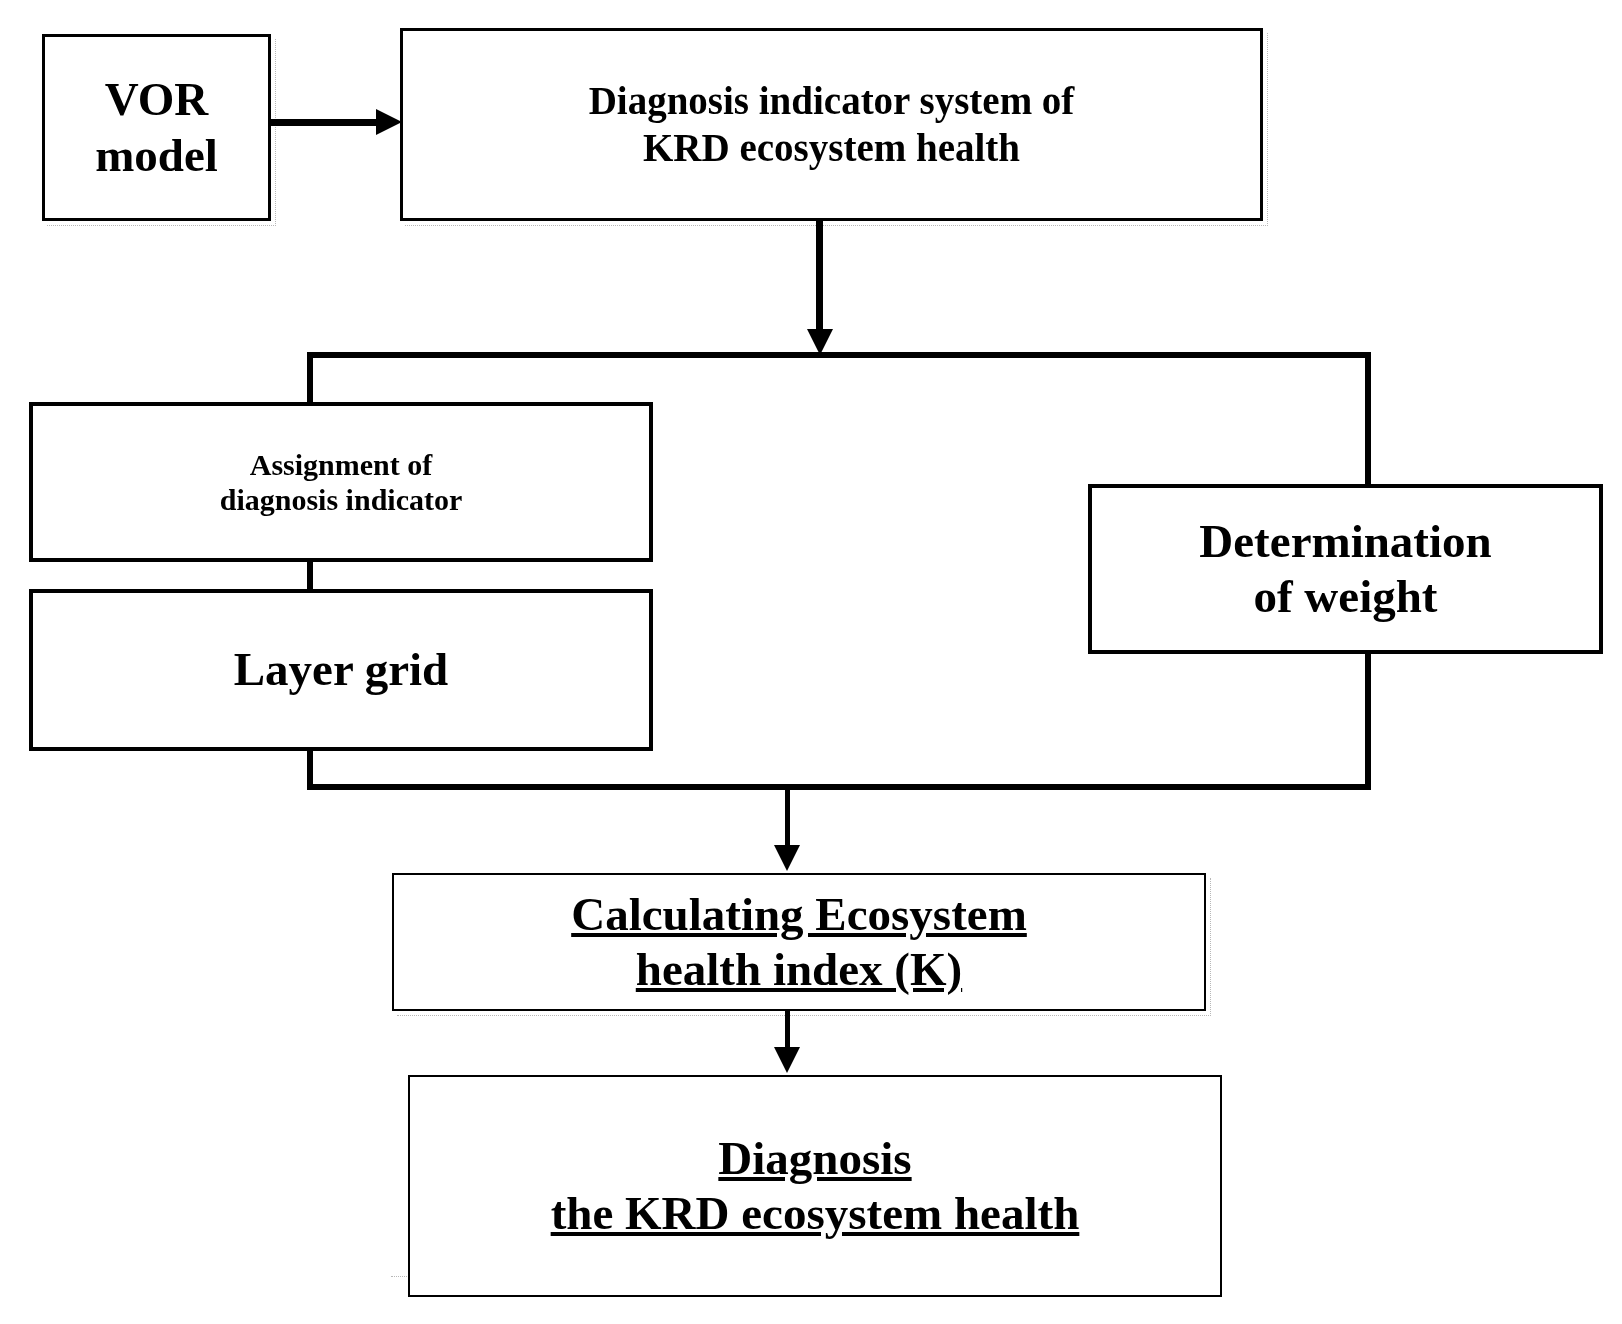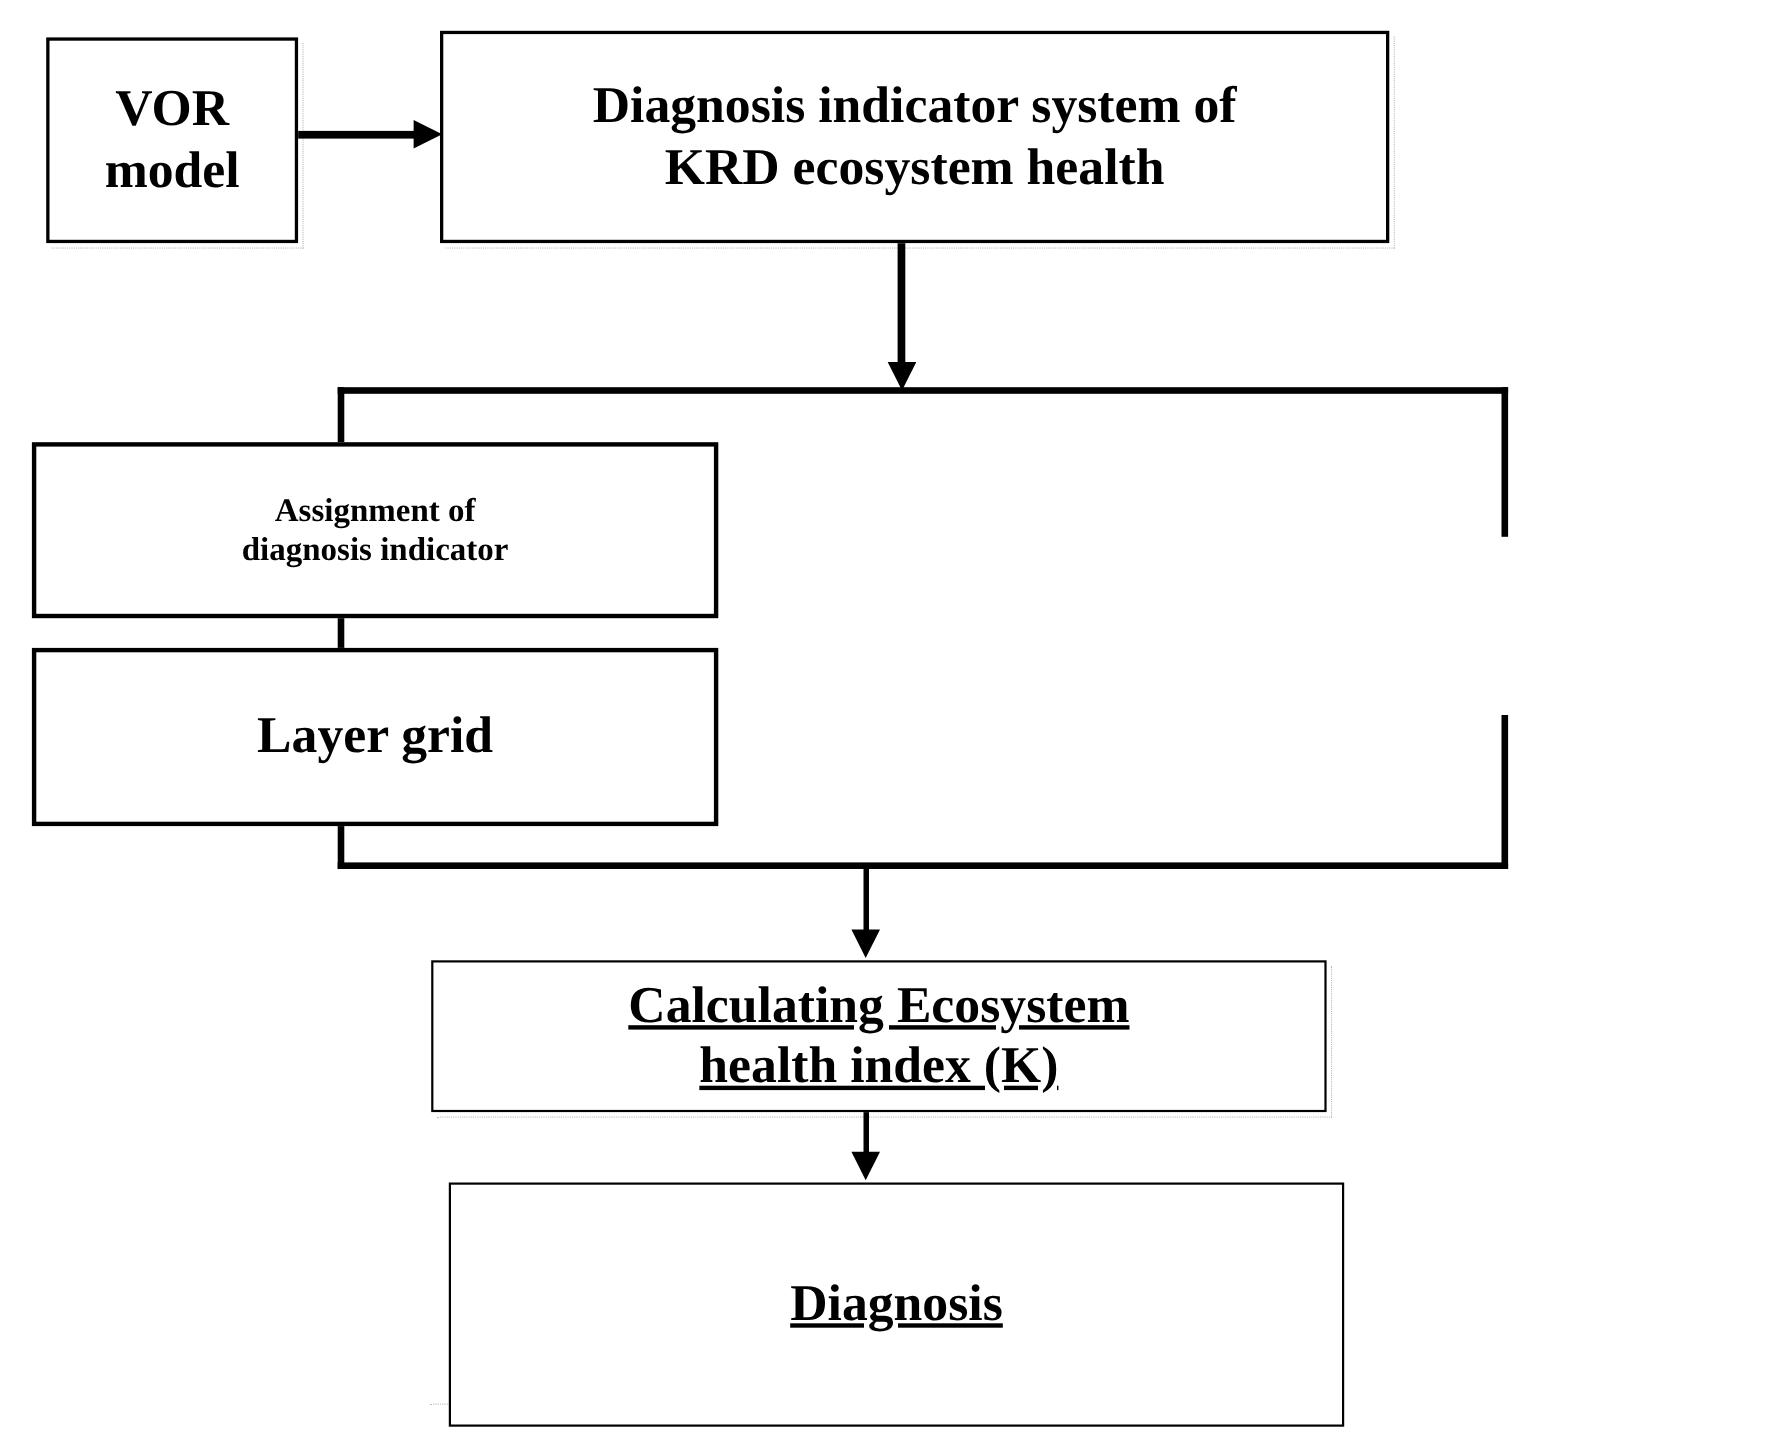--- a/index.html
+++ b/index.html
@@ -76,21 +76,21 @@
 
   
   #node-vor {
     left: 42px; top: 34px; width: 229px; height: 187px;
     font-size: 47px;
   }
   #shadow-vor { left: 47px; top: 39px; width: 229px; height: 187px; }
 
   #node-indicator {
     left: 400px; top: 28px; width: 863px; height: 193px;
-    font-size: 47px;
+    font-size: 39px;
   }
   #shadow-indicator { left: 405px; top: 33px; width: 863px; height: 193px; }
 
   #node-assignment {
     left: 29px; top: 402px; width: 624px; height: 160px;
     font-size: 30px;
   }
   #node-layergrid {
     left: 29px; top: 589px; width: 624px; height: 162px;
     font-size: 47px;
@@ -165,27 +165,34 @@
     <span>
       <span>Assignment of</span><br>
       <span>diagnosis indicator</span>
     </span>
   </div>
 
   <div class="node thick" id="node-layergrid">
     <span>Layer grid</span>
   </div>
 
+  <div class="node thick" id="node-weight">
+    <span>
+      <span>Determination</span><br>
+      <span>of weight</span>
+    </span>
+  </div>
 
   <div class="node thin" id="node-calculating">
     <span>
       <span>Calculating Ecosystem</span><br>
       <span>health index (K)</span>
     </span>
   </div>
 
   <div class="node thin" id="node-diagnosisfinal">
     <span>
       <span>Diagnosis</span><br>
+      <span>the KRD ecosystem health</span>
     </span>
   </div>
 
 </div>
 
 </body></html>

